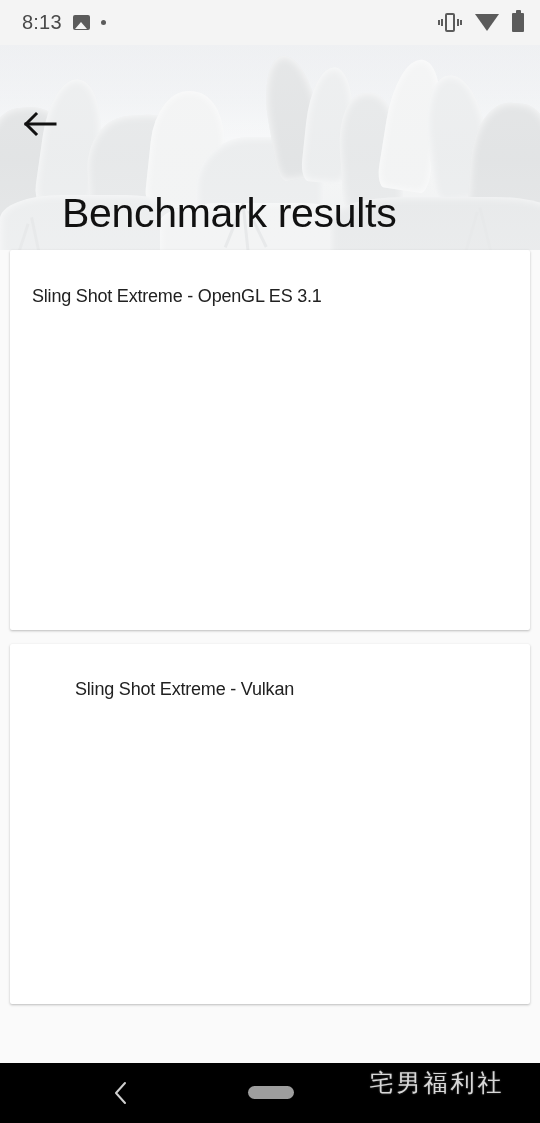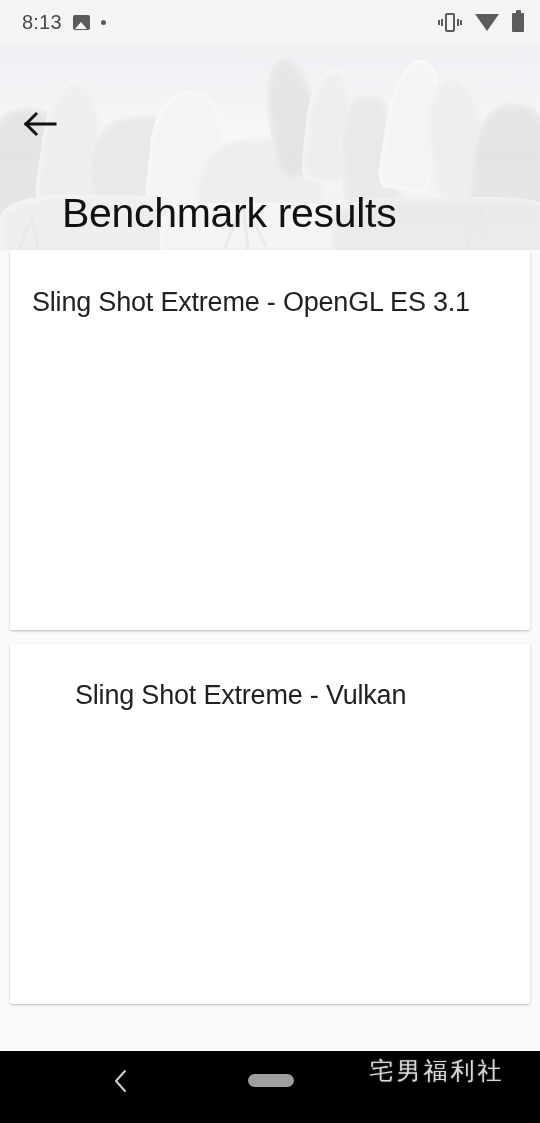--- a/index.html
+++ b/index.html
@@ -87,21 +87,21 @@
   .card {
     position:absolute; left:10px; width:520px;
     background:#fff; border-radius:2px;
     box-shadow:0 1px 3px rgba(0,0,0,.16), 0 1px 2px rgba(0,0,0,.10);
   }
   #card-0 { top:250px; height:380px; }
   #card-1 { top:644px; height:360px; }
 
   .card-title {
     position:absolute; left:22px; top:34px; width:470px;
-    font-size:27px; color:#212121; line-height:1.38; letter-spacing:-.2px;
+    font-size:18px; color:#212121; line-height:1.38; letter-spacing:-.2px;
   }
   #card-1 .card-title { top:33px;margin-left:43px; }
 
   .row { position:absolute; left:22px; width:476px; }
   .row .lbl { position:absolute; left:0; font-size:19px; color:#2c2c2c; }
   .row .val { position:absolute; right:0; font-size:19px; color:#2c2c2c; }
   .row.overall .val {
     font-size:40px; color:#e8862b; letter-spacing:-.5px; line-height:1;
     top:-12px;
   }
@@ -122,21 +122,21 @@
     font-size:17px; font-weight:bold; color:#1d1d1d; letter-spacing:.7px;
     cursor:pointer;
   }
   .share-btn {
     position:absolute; right:20px; top:8px; width:40px; height:40px;
     display:flex; align-items:center; justify-content:center; cursor:pointer;
   }
 
   
   .navbar {
-    position:absolute; left:0; bottom:0; width:540px; height:72px;
+    position:absolute; left:0; bottom:0; width:540px; height:60px;
     background:#000;
   }
   .nav-back {
     position:absolute; left:104px; top:14px; width:34px; height:32px;
     display:flex; align-items:center; justify-content:center; cursor:pointer;
   }
   .nav-home {
     position:absolute; left:248px; top:23px; width:46px; height:13px;
     background:#9e9e9e; border-radius:7px; cursor:pointer;
   }

